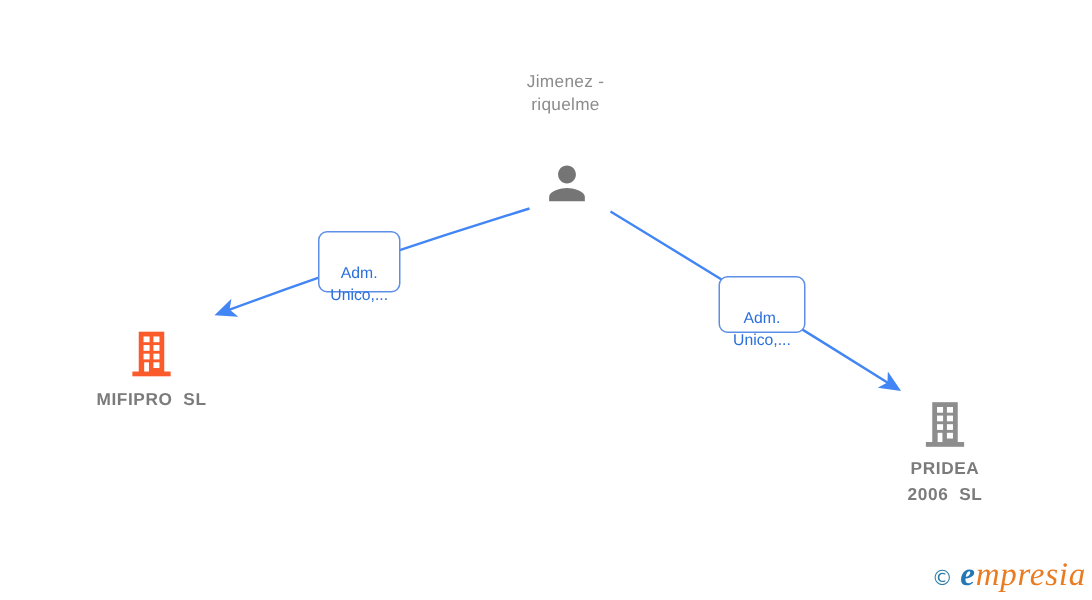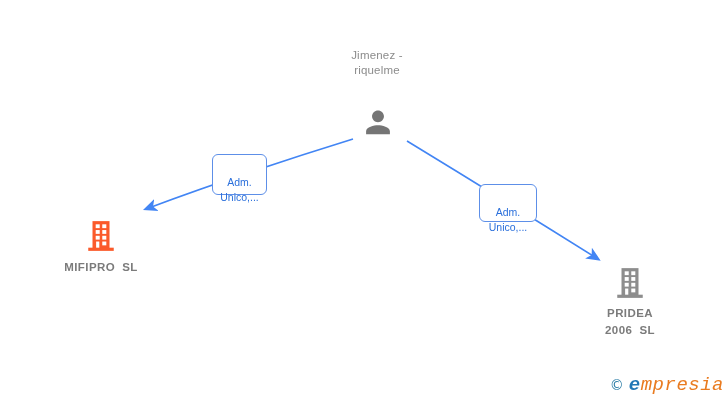--- a/index.html
+++ b/index.html
@@ -71,23 +71,23 @@
     display: flex;
     align-items: baseline;
     gap: 5px;
   }
   .logo .copyright {
     color: #2e7fa8;
     font-size: 14px;
     font-family: "DejaVu Sans", sans-serif;
   }
   .logo .wordmark {
-    font-family: Liberation Mono, monospace;
+    font-family: Liberation Serif, serif;
     font-style: italic;
-    font-size: 19px;
+    font-size: 22px;
     letter-spacing: 0.5px;
   }
   .logo .mark-first { color: #2277b5; font-weight: 700; }
   .logo .mark-rest  { color: #e97b20; }
 </style>
 </head>
 <body>
 
 <div class="canvas">
 

